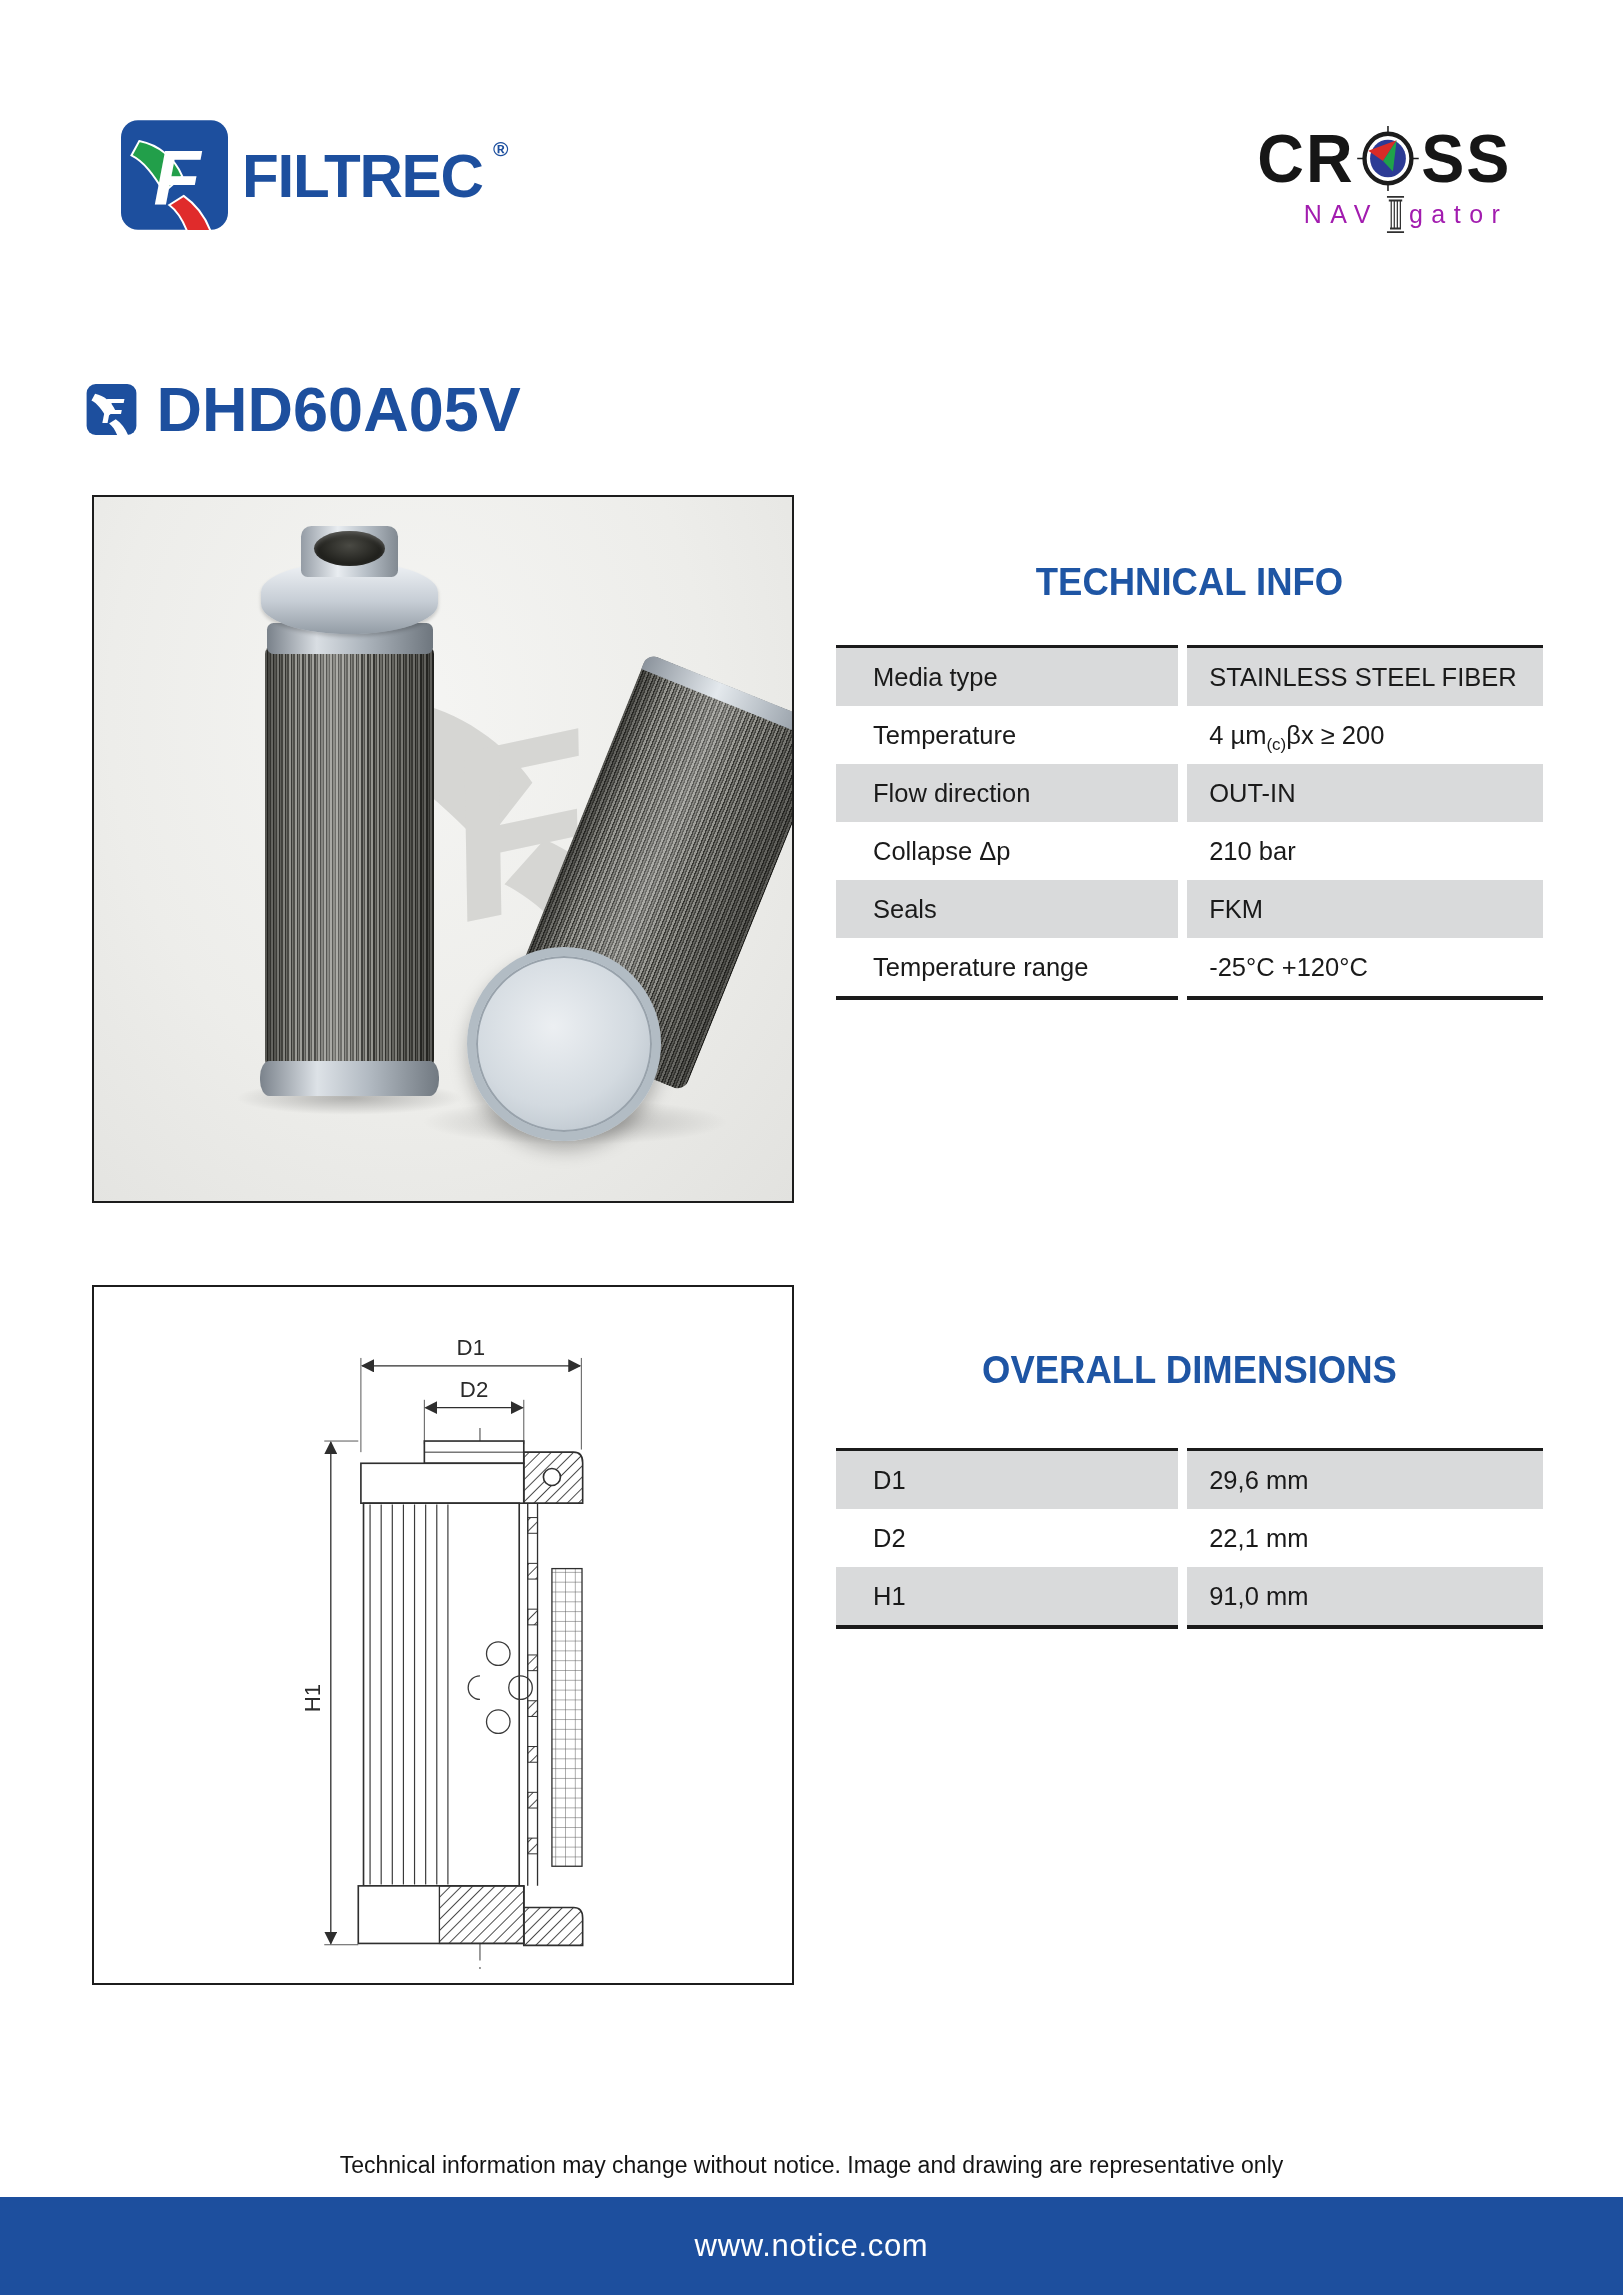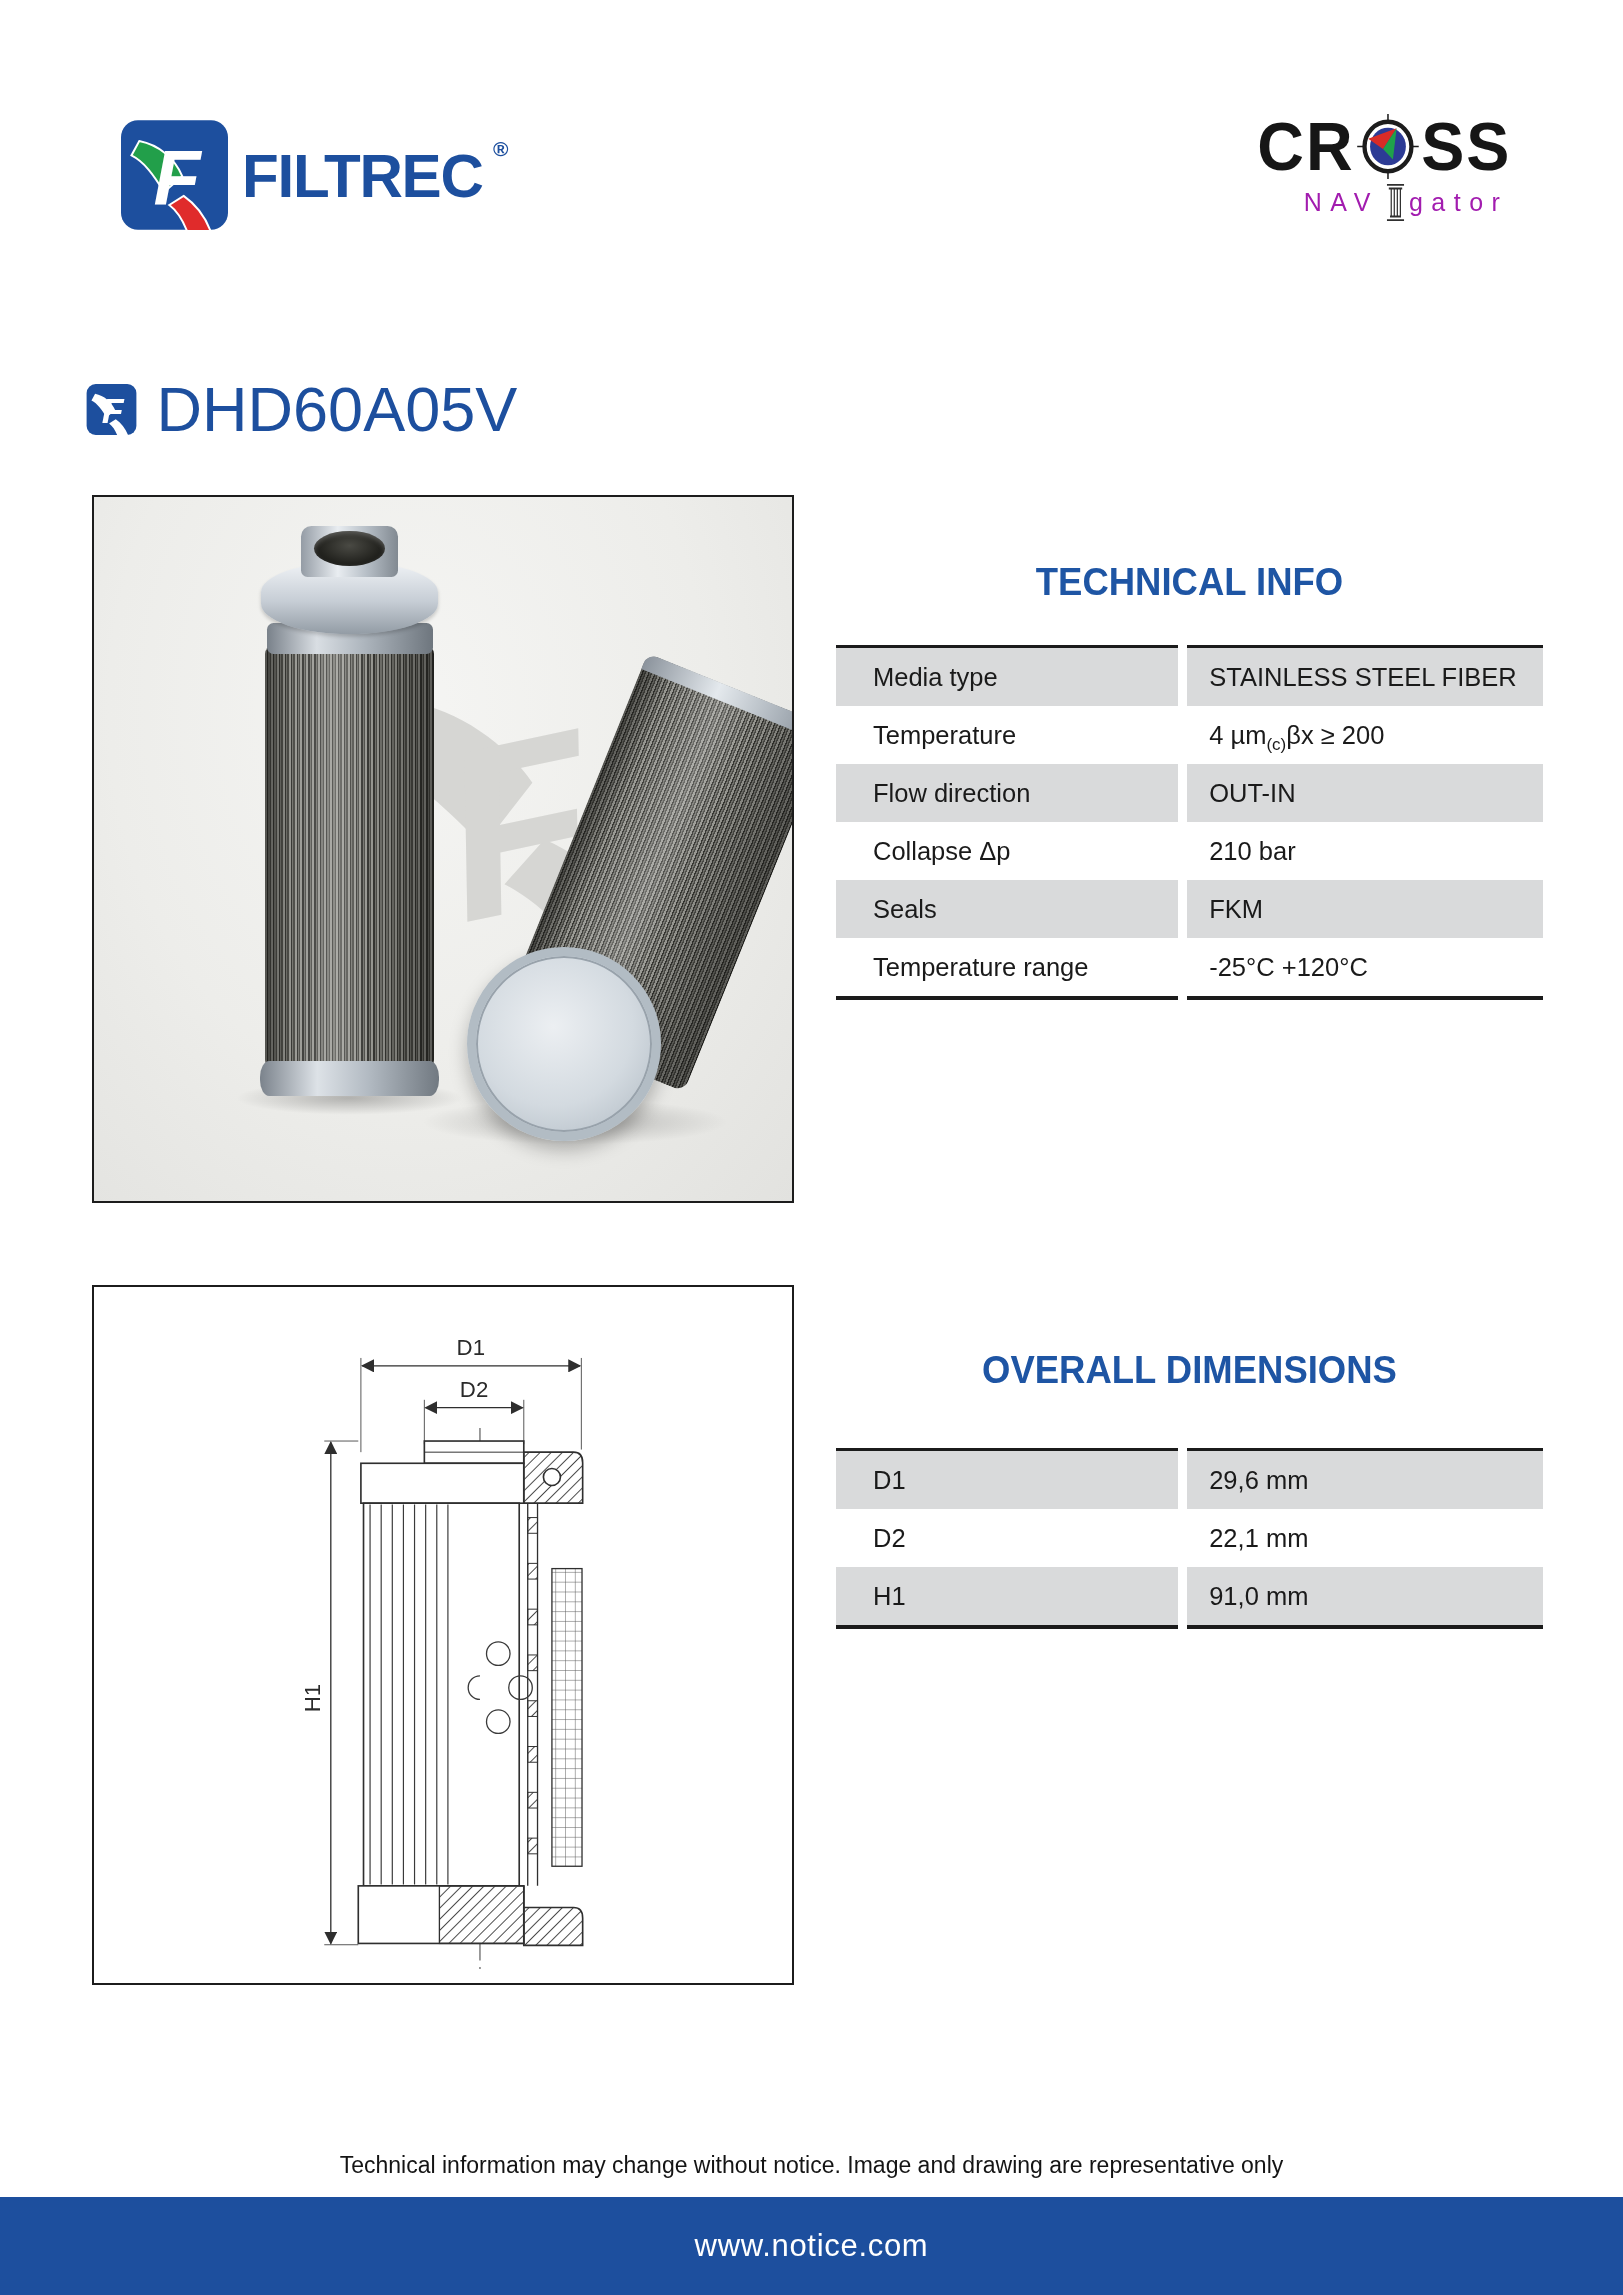--- a/index.html
+++ b/index.html
@@ -14,29 +14,29 @@
   .page{
     position:relative;width:1623px;height:2295px;background:#ffffff;
     font-family:"Liberation Sans", sans-serif;color:#1a1a1a;overflow:hidden;
     margin:0 auto;
   }
   
   .logo-filtrec{position:absolute;left:121px;top:120px;display:flex;align-items:flex-start;}
   .f-icon{width:107px;height:110px;display:block;}
   .f-word{font-size:62px;font-weight:bold;color:var(--blue);letter-spacing:-1.3px;margin-left:14.4px;margin-top:19.6px;transform:scaleX(.97);transform-origin:left;}
   .f-reg{font-size:21px;font-weight:bold;color:var(--blue);margin-top:17px;margin-left:2.6px;}
-  .logo-cross{position:absolute;right:112px;top:112px;text-align:left;}
+  .logo-cross{position:absolute;right:112px;top:124px;text-align:left;}
   .cross-line1{display:flex;align-items:center;justify-content:flex-end;font-size:68px;font-weight:800;color:#161616;letter-spacing:2px;line-height:1;transform:scaleX(.95);transform-origin:right;}
   .compass{width:65px;height:65px;margin:0 2.6px;}
   .cross-line2{display:flex;align-items:center;justify-content:flex-end;font-size:25px;color:#a21caf;letter-spacing:8.5px;margin-top:2.6px;padding-right:2.6px;}
   .column-ic{width:21px;height:39px;margin:0 2.6px 0 6.5px;}
   
   .product-title{position:absolute;left:86px;top:373px;display:flex;align-items:center;}
   .title-icon{width:51px;height:51px;margin-right:19.6px;display:block;}
-  .p-code{font-size:63px;font-weight:normal;color:var(--blue);letter-spacing:0px;}
+  .p-code{font-size:63px;font-weight:bold;color:var(--blue);letter-spacing:0px;}
   
   .photo-box{position:absolute;left:92px;top:495px;width:702px;height:708px;border:2px solid #1c1c1c;
     background:radial-gradient(ellipse at 45% 30%, #f5f5f3 0%, #ededea 55%, #e2e2df 100%);overflow:hidden;}
   .draw-box{position:absolute;left:92px;top:1285px;width:702px;height:700px;border:2px solid #1c1c1c;background:#fff;}
   
   .wm{position:absolute;left:268px;top:137px;width:327px;height:419px;transform:rotate(-12deg);}
   .pleat{
     background:
       linear-gradient(90deg, rgba(18,18,16,.5) 0%, rgba(255,255,255,.06) 16%, rgba(255,255,255,.24) 44%, rgba(255,255,255,.04) 62%, rgba(18,18,16,.45) 100%),
       repeating-linear-gradient(90deg,#93938d 0px,#93938d 2px,#2e2e2a 2px,#2e2e2a 3.3px,#6e6e68 3.3px,#6e6e68 4.6px,#44443f 4.6px,#44443f 5.9px);

